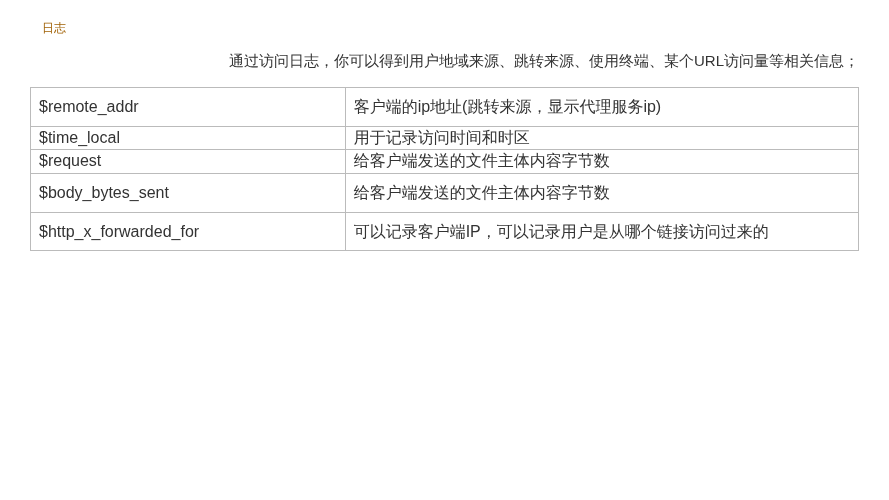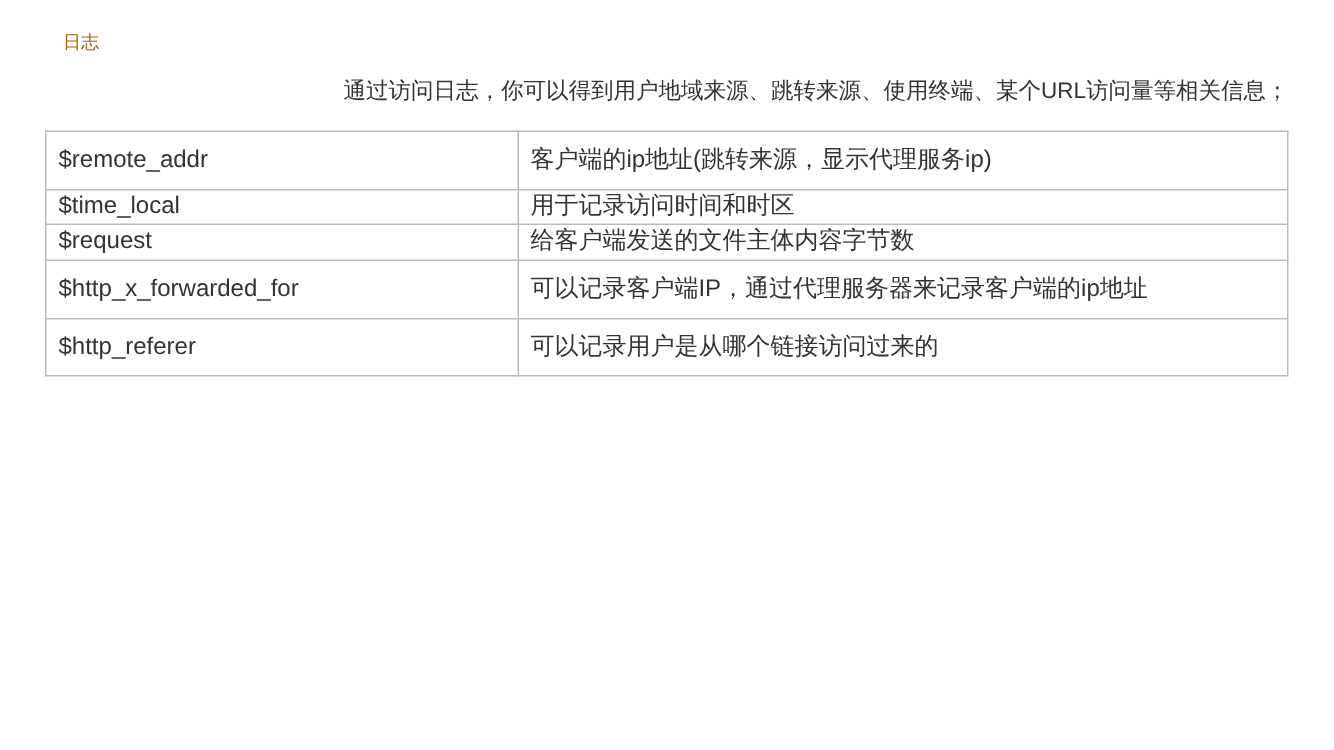--- a/index.html
+++ b/index.html
@@ -69,21 +69,21 @@
       </tr>
       <tr class="tight">
         <td class="var">$time_local</td>
         <td>用于记录访问时间和时区</td>
       </tr>
       <tr class="tight">
         <td class="var">$request</td>
         <td>给客户端发送的文件主体内容字节数</td>
       </tr>
       <tr>
-        <td class="var">$http_x_forwarded_for</td>
-        <td>可以记录客户端IP，通过代理服务器来记录客户端的ip地址</td>
+        <td class="var">$body_bytes_sent</td>
+        <td>给客户端发送的文件主体内容字节数</td>
       </tr>
       <tr>
-        <td class="var">$http_referer</td>
-        <td>可以记录用户是从哪个链接访问过来的</td>
+        <td class="var">$http_x_forwarded_for</td>
+        <td>可以记录客户端IP，可以记录用户是从哪个链接访问过来的</td>
       </tr>
     </tbody>
 </table>
 
 </body></html>

